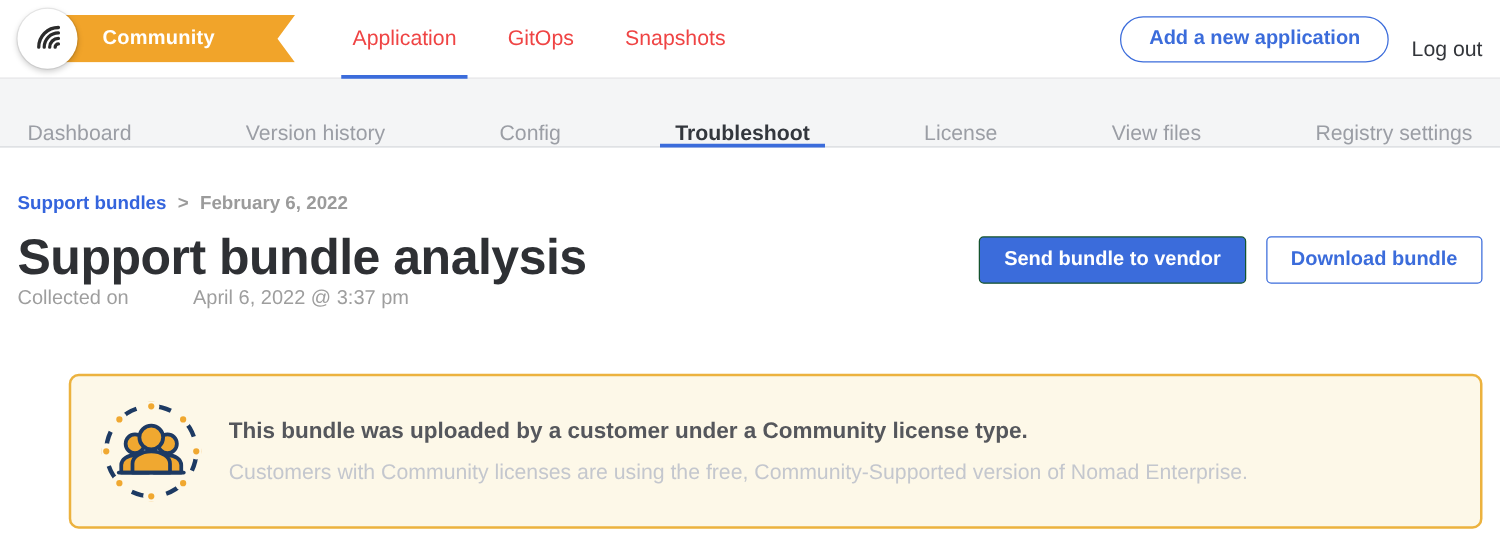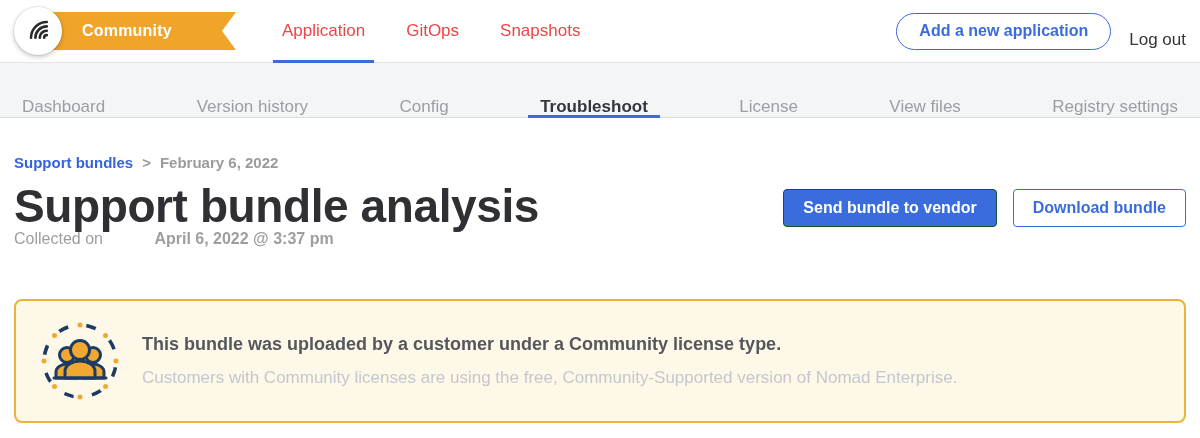--- a/index.html
+++ b/index.html
@@ -41,34 +41,34 @@
 
   
   .main { padding:36px 14px 0 14px; }
   .breadcrumb { font-size:15px; display:flex; align-items:flex-end; gap:9px; }
   .breadcrumb .crumb-link { color:#3464dd; font-weight:bold; cursor:pointer; }
   .breadcrumb .crumb-sep { color:#9b9b9b; font-weight:bold; }
   .breadcrumb .crumb-current { color:#9b9b9b; font-weight:bold; }
 
   .header-row { display:flex; justify-content:space-between; align-items:flex-start;
                 margin-top:16px; }
-  .page-title { font-size:46px; font-weight:bold; color:#2e3034; letter-spacing:-.4px;
+  .page-title { font-size:40px; font-weight:bold; color:#2e3034; letter-spacing:-.4px;
                 line-height:38px; }
   .page-subtitle { margin-top:5px; font-size:16px; color:#9e9e9e; }
-  .page-subtitle .date-bold { font-weight:bold;margin-left:47px; }
+  .page-subtitle .date-bold { font-weight:normal;margin-left:47px; }
   .action-buttons { display:flex; gap:16px; margin-top:2px; }
   .btn { font-family:inherit; font-size:16px; font-weight:bold; height:38px;
          border-radius:4px; padding:0 19px; cursor:pointer; }
   .btn-primary { background:#3b6cdb; border:1px solid #14532d; color:#fff; }
   .btn-secondary { background:#fff; border:1.5px solid #3b6cdb; color:#3b6cdb; }
 
   
   .license-banner { margin-top:51px; background:#fdf8e8; border:2px solid #ecb23e;
                     border-radius:8px; display:flex; align-items:center; gap:22px;
-                    padding:20px 24px; height:124px; }
+                    padding:20px 24px; height:124px;margin-left:41px; }
   .banner-icon { flex:0 0 80px; width:80px; height:80px; }
   .banner-text .banner-title { font-size:18px; font-weight:bold; color:#55575c; }
   .banner-text .banner-subtitle { font-size:17px; color:#c4c7ce; margin-top:13px; }
 </style>
 </head>
 <body>
 
 <header class="top-nav">
   <div class="brand">
     <div class="ribbon">Community Edition</div>

